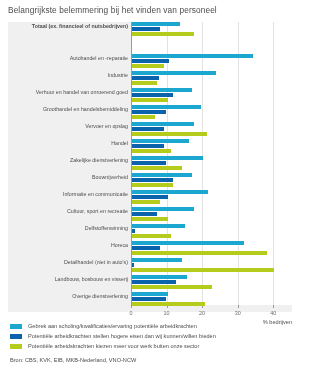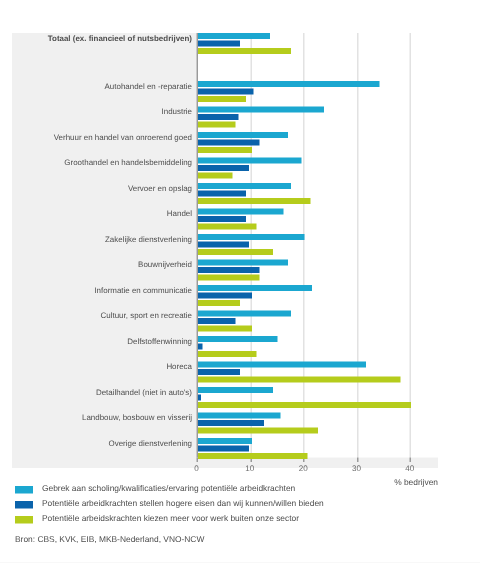--- a/index.html
+++ b/index.html
@@ -76,20 +76,21 @@
   .source{
     position:absolute;left:10px;top:357px;
     font-size:5.6px;color:#4d4d4d;white-space:nowrap;
   }
 </style>
 </head>
 <body>
 
 <div id="wrap">
 
+  <div class="title">Belangrijkste belemmering bij het vinden van personeel</div>
 
   <div class="panel">
     <div class="plotbg"></div>
     <div class="axisline"></div>
     <div id="gridlines">
         <div class="grid" style="left: 158.556px;"></div>
         <div class="grid" style="left: 194.111px;"></div>
         <div class="grid" style="left: 229.667px;"></div>
         <div class="grid" style="left: 265.222px;"></div>
         <div class="tickmark" style="left: 123px;"></div>

